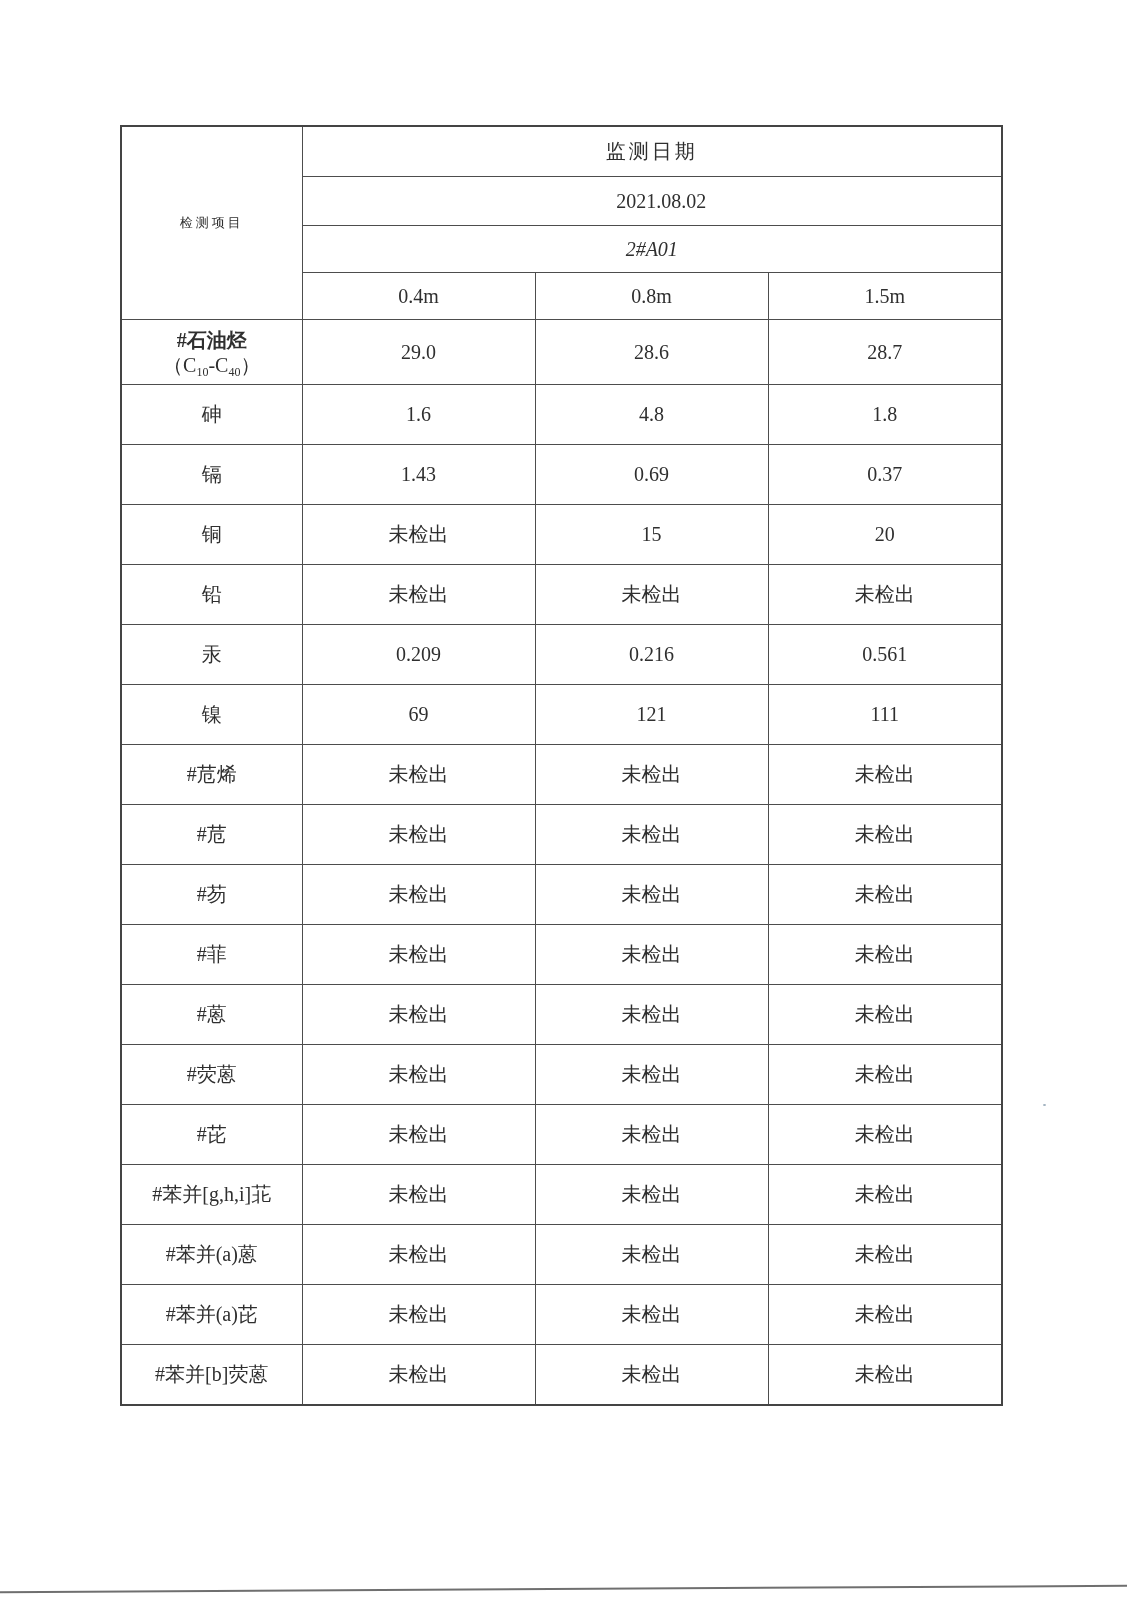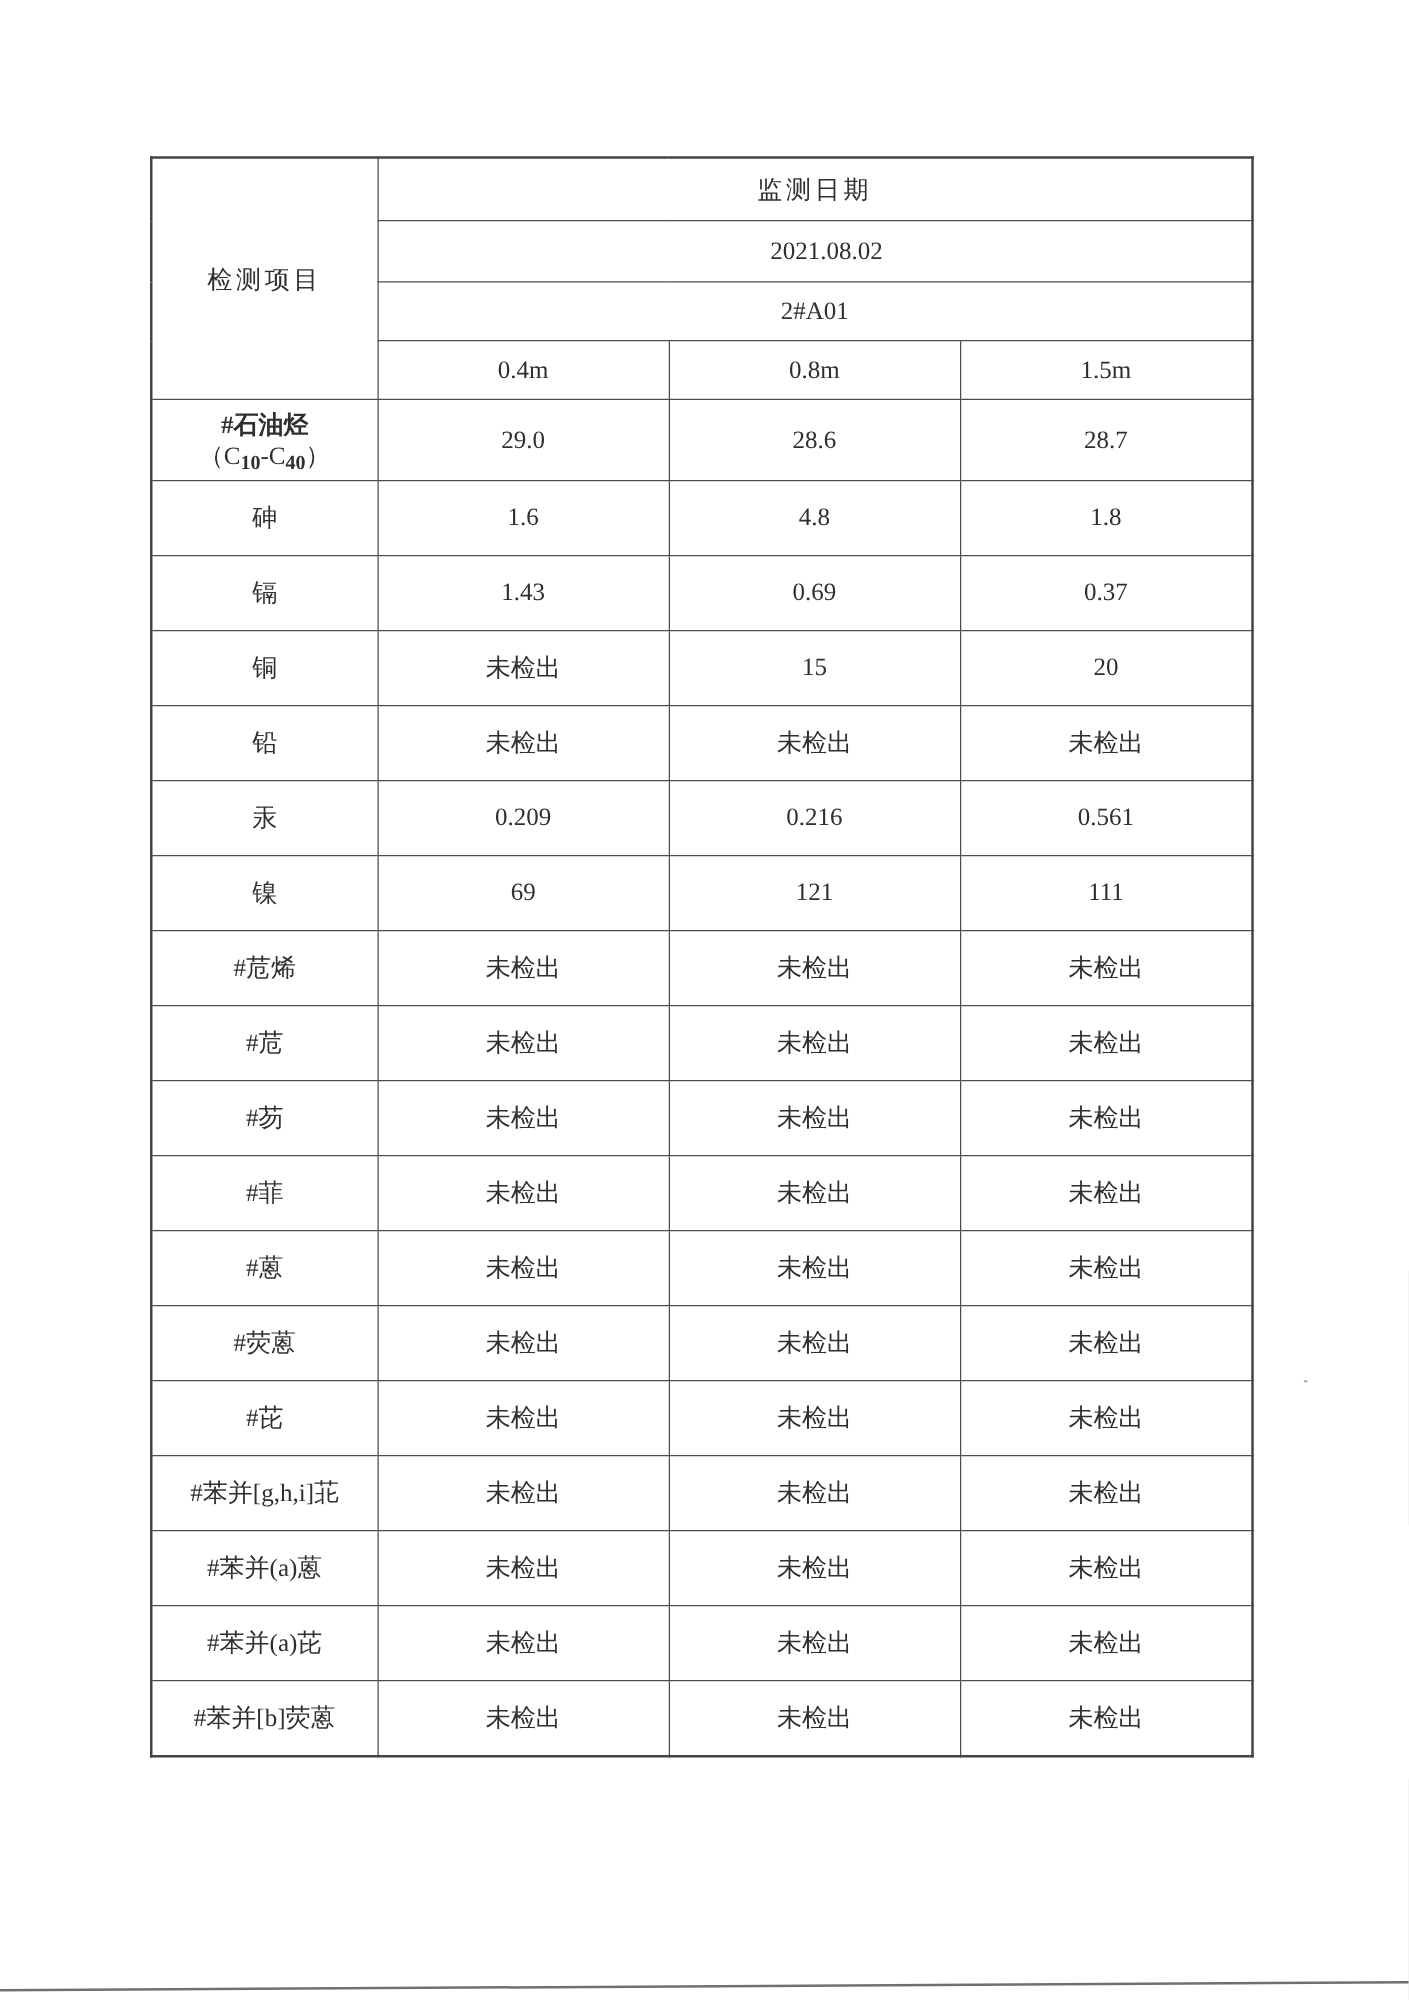--- a/index.html
+++ b/index.html
@@ -31,37 +31,36 @@
     text-align: center;
     vertical-align: middle;
     padding: 0;
     overflow: hidden;
   }
   table.report-table {
     border: 2px solid #444444;
   }
   tr.h1 td { height: 49px; }
   tr.h2 td { height: 48px; padding-left: 19px; }
-  tr.h3 td { height: 46px; }
+  tr.h3 td { height: 46px; font-style: italic; }
   tr.h4 td { height: 46px; }
   tr.r  td { height: 59px; }
   tr.r0 td { height: 64px; }
   td.item-head {
     letter-spacing: 3px;
-    font-size: 20px;
+    font-size: 13px;
   }
   .hdr-label { letter-spacing: 3px; }
   td.item { font-size: 20px; }
   .formula-line { display: block; line-height: 24px; }
   .name-line { display: block; line-height: 26px; font-weight: bold; }
   sub.fsub {
-    font-size: 16px;
+    font-size: 12px;
     vertical-align: -4px;
     line-height: 0;
-    font-weight: bold;
   }
   .scan-line {
     position: absolute;
     left: -6px;
     top: 1588px;
     width: 1140px;
     height: 2px;
     background: #6f6f6f;
     transform: rotate(-0.33deg);
     transform-origin: center;

